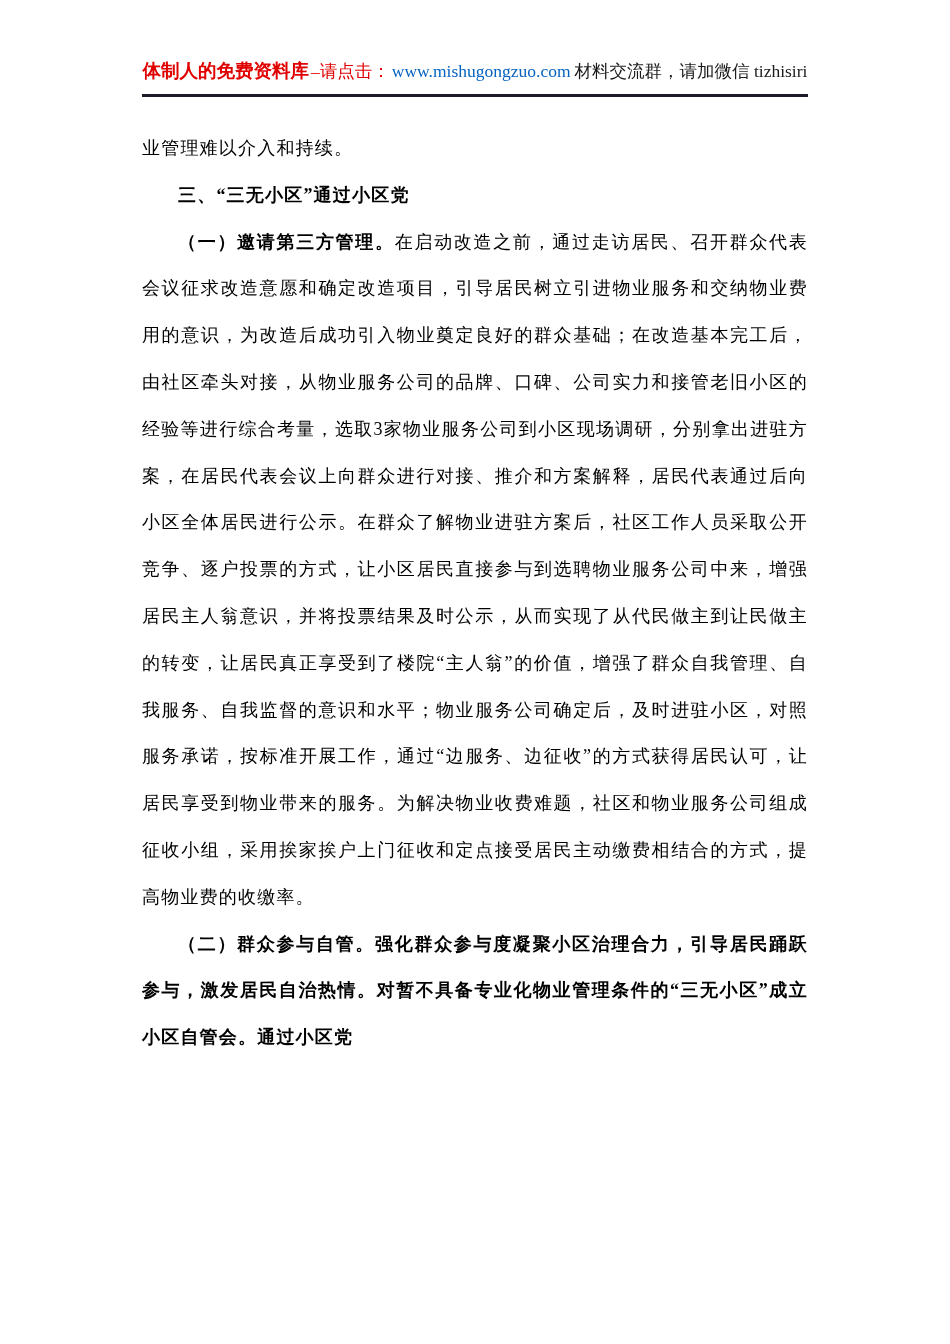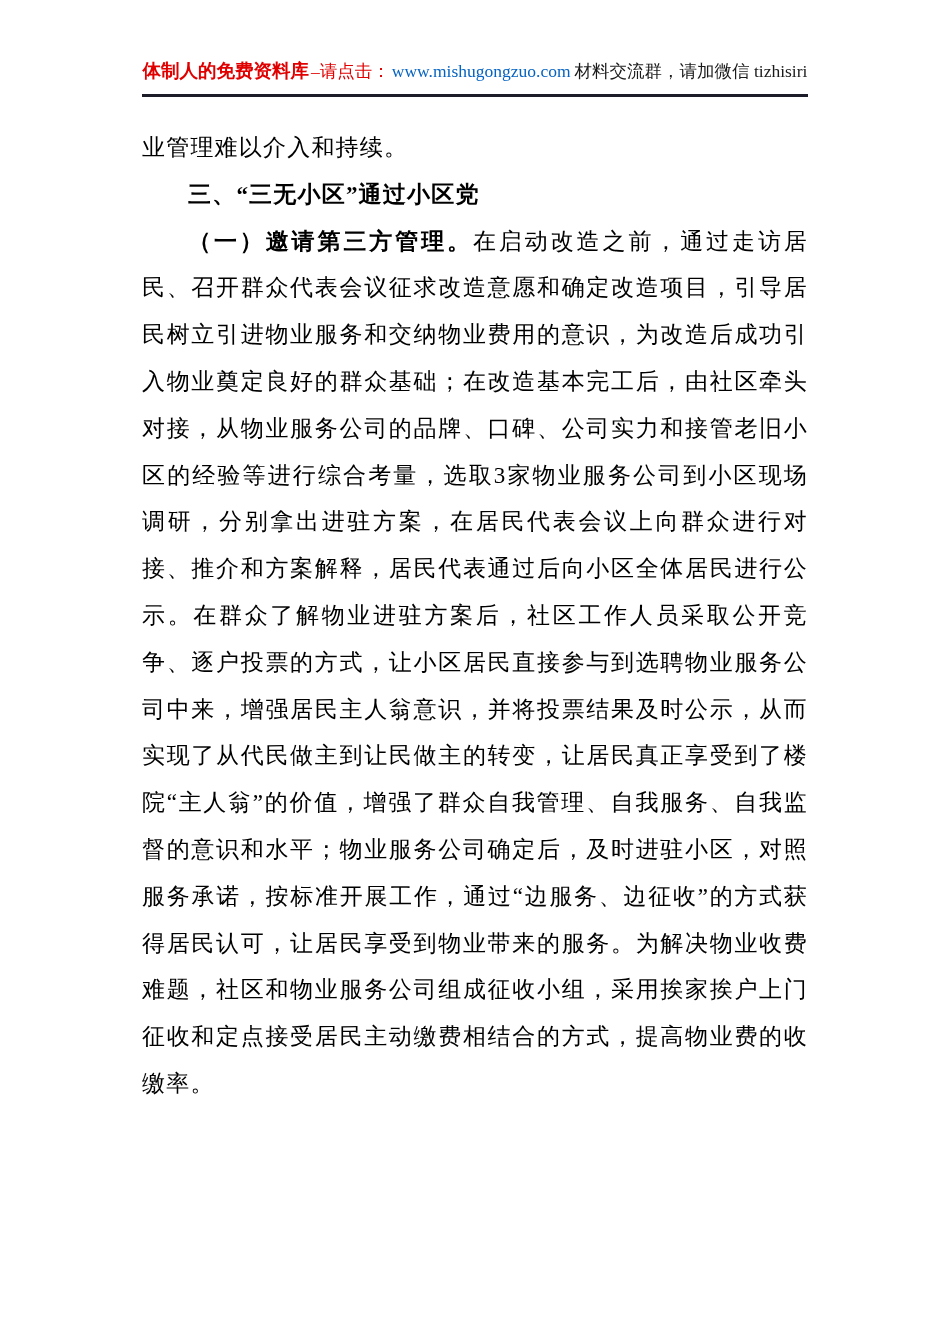--- a/index.html
+++ b/index.html
@@ -45,21 +45,21 @@
     cursor: pointer;
     margin-left: 2px;
   }
   .header .suffix {
     color: #1a1a1a;
     margin-left: 4px;
   }
   
   .doc-body {
     margin-top: 28px;
-    font-size: 23px;
+    font-size: 18px;
     line-height: 46.8px;
     letter-spacing: 1.2px;
     text-align: justify;
     text-justify: inter-character;
     color: #000000;
   }
   .doc-body p.para {
     margin: 0;
   }
   .doc-body p.para.indent {
@@ -75,15 +75,16 @@
 <div class="page">
 
   <div class="header">
     <span class="brand">体制人的免费资料库</span><span class="hint">–请点击：</span><a class="link">www.mishugongzuo.com</a><span class="suffix">材料交流群，请加微信 tizhisiri</span>
   </div>
 
   <div class="doc-body">
       <p class="para"><span class="run">业管理难以介入和持续。</span></p>
       <p class="para indent"><span class="run bold">三、“三无小区”通过小区党</span></p>
       <p class="para indent"><span class="run bold">（一）邀请第三方管理。</span><span class="run">在启动改造之前，通过走访居民、召开群众代表会议征求改造意愿和确定改造项目，引导居民树立引进物业服务和交纳物业费用的意识，为改造后成功引入物业奠定良好的群众基础；在改造基本完工后，由社区牵头对接，从物业服务公司的品牌、口碑、公司实力和接管老旧小区的经验等进行综合考量，选取3家物业服务公司到小区现场调研，分别拿出进驻方案，在居民代表会议上向群众进行对接、推介和方案解释，居民代表通过后向小区全体居民进行公示。在群众了解物业进驻方案后，社区工作人员采取公开竞争、逐户投票的方式，让小区居民直接参与到选聘物业服务公司中来，增强居民主人翁意识，并将投票结果及时公示，从而实现了从代民做主到让民做主的转变，让居民真正享受到了楼院“主人翁”的价值，增强了群众自我管理、自我服务、自我监督的意识和水平；物业服务公司确定后，及时进驻小区，对照服务承诺，按标准开展工作，通过“边服务、边征收”的方式获得居民认可，让居民享受到物业带来的服务。为解决物业收费难题，社区和物业服务公司组成征收小组，采用挨家挨户上门征收和定点接受居民主动缴费相结合的方式，提高物业费的收缴率。</span></p>
+      <p class="para indent"><span class="run bold">（二）群众参与自管。强化群众参与度凝聚小区治理合力，引导居民踊跃参与，激发居民自治热情。对暂不具备专业化物业管理条件的“三无小区”成立小区自管会。通过小区党</span></p>
     </div>
 
 </div>
 
 </body></html>

